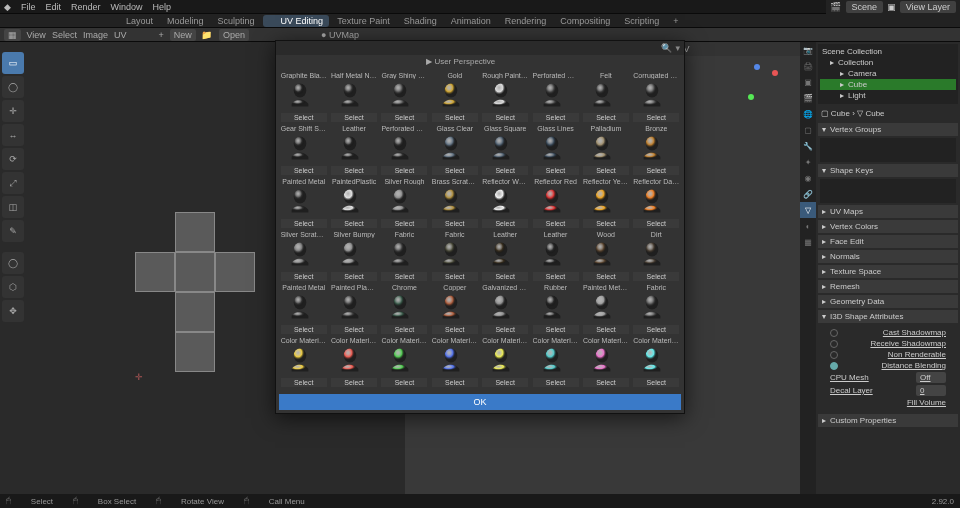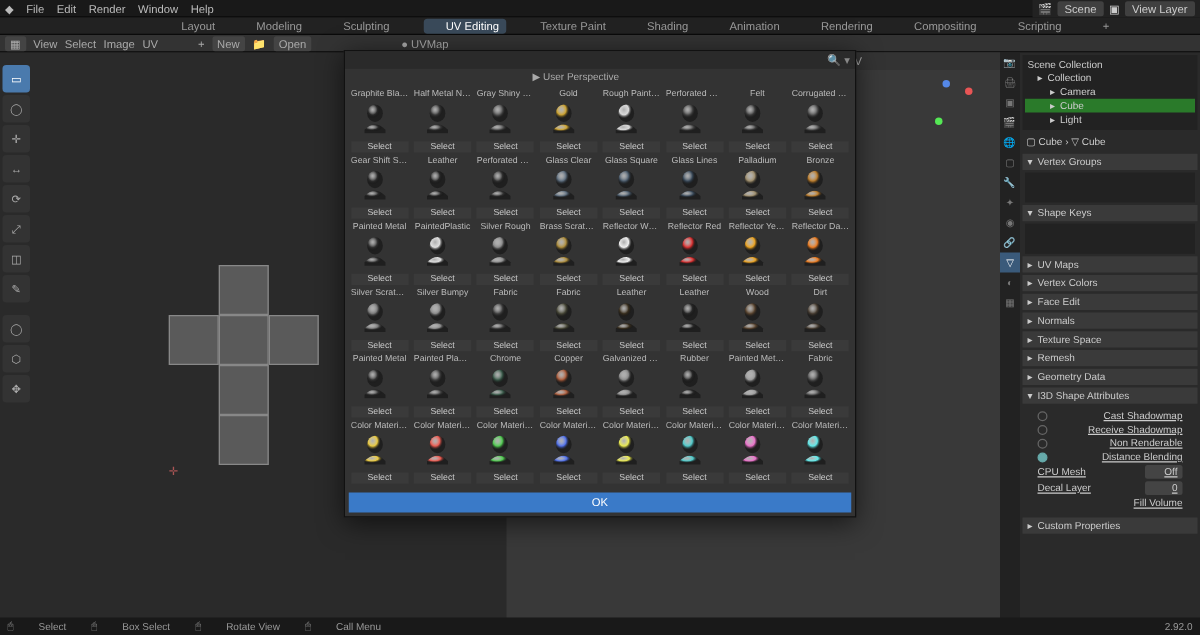--- a/index.html
+++ b/index.html
@@ -1,20 +1,20 @@
 <!DOCTYPE html>
 <html><head>
 <meta charset="utf-8">
 <style>
 * { margin:0; padding:0; box-sizing:border-box; font-family:sans-serif; }
 body { background:#1a1a1a; color:#ccc; font-size:9px; width:960px; height:508px; overflow:hidden; position:relative; }
 .topbar { background:#191919; height:14px; display:flex; align-items:center; padding:0 4px; gap:10px; border-bottom:1px solid #0a0a0a; }
 .topbar span { color:#bbb; cursor:pointer; }
 .workspaces { background:#222; height:14px; display:flex; align-items:center; gap:2px; padding-left:120px; border-bottom:1px solid #0a0a0a; }
-.ws-tab { padding:1px 6px; color:#999; cursor:pointer;margin-left:19px; }
+.ws-tab { padding:1px 6px; color:#999; cursor:pointer; }
 .ws-tab.active { background:#3a4a5a; color:#fff; border-radius:3px;padding-left:18px; }
 .scene-bar { position:absolute; top:0; right:0; height:14px; background:#222; display:flex; align-items:center; gap:4px; padding:0 4px; }
 .scene-bar .box { background:#404040; padding:1px 6px; border-radius:2px; }
 .toolbar2 { background:#333; height:14px; display:flex; align-items:center; padding:0 4px; gap:6px; border-bottom:1px solid #0a0a0a; color:#aaa; }
 .main { display:flex; height:466px; }
 .left-area { width:405px; background:#2a2a2a; position:relative; }
 .tool-col { position:absolute; left:2px; top:10px; width:22px; display:flex; flex-direction:column; gap:2px; }
 .tool-btn { width:22px; height:22px; background:#333; border-radius:3px; display:flex; align-items:center; justify-content:center; color:#aaa; cursor:pointer; }
 .tool-btn.active { background:#4a7aad; color:#fff; }
 .uv-grid { position:absolute; left:135px; top:170px; width:120px; height:160px; }
@@ -28,21 +28,21 @@
 .prop-tabs { width:16px; background:#222; display:flex; flex-direction:column; }
 .prop-tab { height:16px; display:flex; align-items:center; justify-content:center; color:#777; cursor:pointer; font-size:8px; }
 .prop-body { flex:1; padding:2px; overflow-y:auto; font-size:8px; }
 .outliner { height:60px; background:#222; padding:2px; font-size:8px; }
 .out-row { padding:1px 2px; display:flex; align-items:center; gap:4px; }
 .out-row.sel { background:#2a7a2a; }
 .section { margin:2px 0; }
 .sec-h { background:#3a3a3a; padding:2px 4px; cursor:pointer; display:flex; align-items:center; gap:4px; }
 .sec-body { padding:4px 4px;text-decoration:underline; }
 .prop-row { display:flex; justify-content:space-between; padding:1px 8px; align-items:center; }
-.prop-row .val { background:#444; padding:1px 4px; border-radius:2px; min-width:30px; text-align:right; }
+.prop-row .val { background:#444; padding:1px 4px; border-radius:2px; min-width:30px; text-align:left; }
 .radio { width:8px; height:8px; border-radius:50%; border:1px solid #666; display:inline-block; }
 .radio.on { background:#6aa; border-color:#6aa; }
 
 .modal { position:absolute; left:275px; top:40px; width:410px; background:#333; border:1px solid #111; box-shadow:0 4px 20px rgba(0,0,0,.6); z-index:100; }
 .modal-search { height:14px; background:#2a2a2a; display:flex; justify-content:flex-end; align-items:center; padding:0 4px; color:#888; }
 .persp { padding:2px 150px; color:#aaa; font-size:8px; }
 .mat-grid { display:grid; grid-template-columns:repeat(8,1fr); gap:3px; padding:4px; }
 .mat-cell { display:flex; flex-direction:column; align-items:center; }
 .mat-name { font-size:7px; color:#bbb; white-space:nowrap; overflow:hidden; text-overflow:ellipsis; width:46px; text-align:center; margin-bottom:2px; }
 .mat-thumb { width:36px; height:30px; border-radius:4px; position:relative; }

